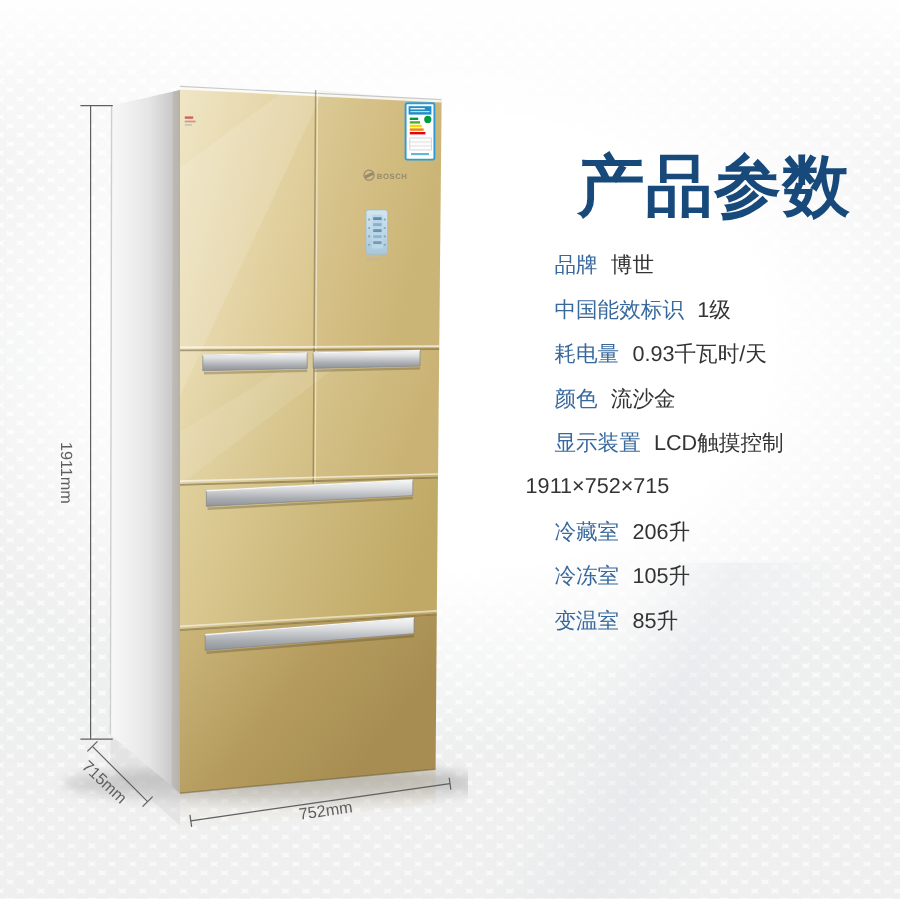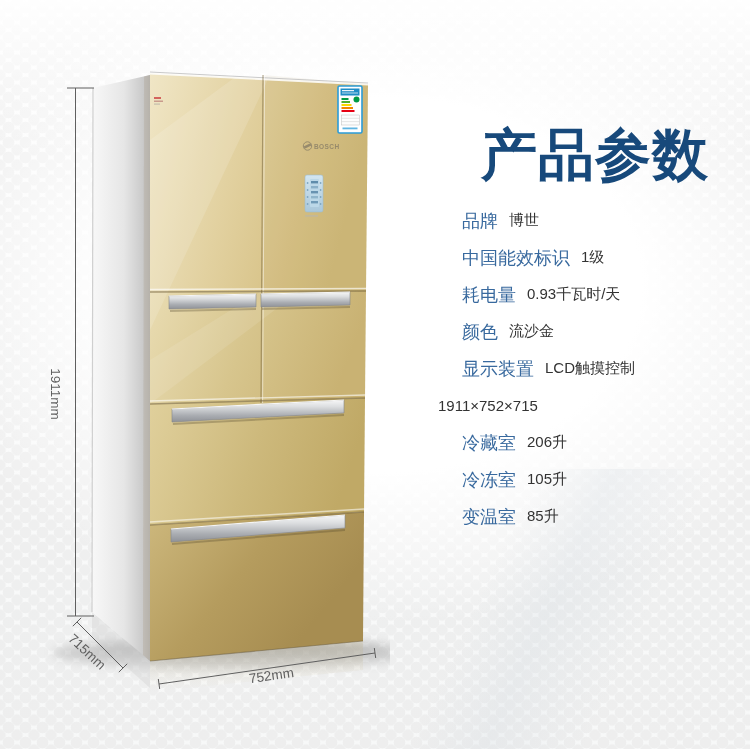--- a/index.html
+++ b/index.html
@@ -31,21 +31,21 @@
     background:linear-gradient(115deg, rgba(255,255,255,0) 42%, rgba(214,221,227,.30) 55%, rgba(255,255,255,0) 72%);
   }
   .fridge-svg{position:absolute;left:35px;top:60px;}
   .title{
     position:absolute;left:437px;top:118px;
     font-size:56px;font-weight:bold;color:#17497b;letter-spacing:1px;margin-left:44px;
   }
   .specs{position:absolute;left:438px;top:202px;}
   .spec-row{height:37px;display:flex;align-items:center;gap:11px;white-space:nowrap;}
   .spec-row .k{font-size:18px;color:#38699e;margin-left:24px;}
-  .spec-row .v{font-size:15px;color:#333;text-align:right;}
+  .spec-row .v{font-size:18px;color:#333;text-align:right;}
 </style>
 </head>
 <body>
 
 <div class="page">
   <div class="dots"></div>
   <div class="wash"></div>
   <div class="swoosh"></div>
 
   <svg class="fridge-svg" width="355" height="648" viewBox="35 60 355 648" xmlns="http://www.w3.org/2000/svg">

